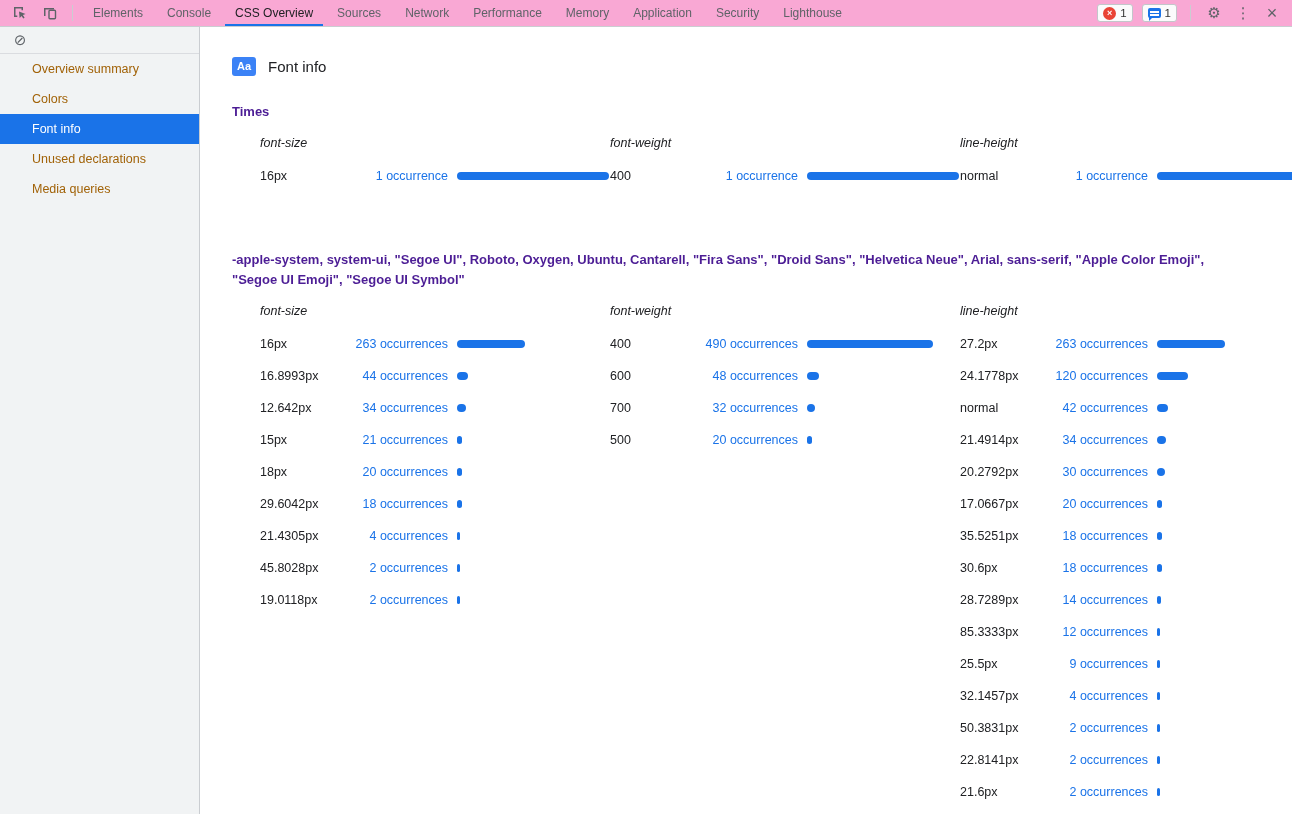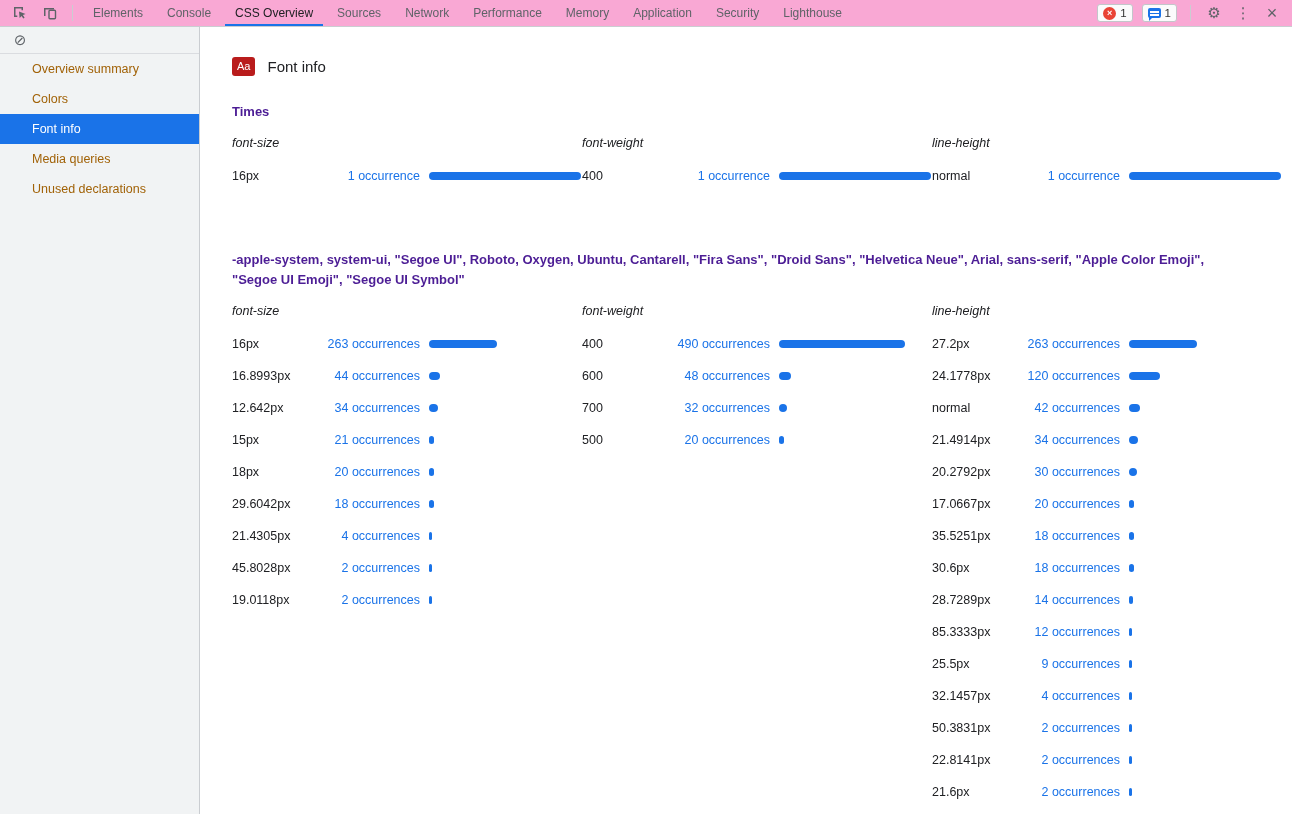--- a/index.html
+++ b/index.html
@@ -55,28 +55,28 @@
   .sidebar { width:200px; flex:none; background:#f1f3f4; border-right:1px solid #cacdd1; }
   .sidebar-top { height:27px; border-bottom:1px solid #dadce0; display:flex; align-items:center; padding-left:10px; }
   .clear-btn { color:#5f6368; font-size:15px; width:20px; height:20px; display:flex; align-items:center; justify-content:center; }
   .side-item { display:block; width:100%; text-align:left; height:30px; line-height:30px; padding-left:32px; font-size:12.5px; color:#a16207; }
   .side-item.active { background:#1a73e8; color:#fff; }
 
   
   .content { flex:1; background:#fff; padding:30px 28px 40px 32px; overflow:hidden; }
   .page-title-row { display:flex; align-items:center; gap:12px; margin-bottom:26px; }
   .aa-badge {
-    background:#b91c1c; color:#fff; font-weight:normal; font-size:11px;
+    background:#3b82f6; color:#fff; font-weight:bold; font-size:11px;
     padding:3px 5px; border-radius:3px; line-height:13px;
   }
   .pt { font-size:15px; color:#202124; }
 
   .section { margin-bottom:58px; }
   .family { font-weight:bold; font-size:13px; line-height:20px; margin:0 0 14px 0; max-width:1005px; color:#4c1d95; }
-  .cols { display:flex; }
+  .cols { display:flex;margin-left:28px; }
   .col { width:350px; flex:none; }
   .col-header { font-style:italic; font-size:12.5px; color:#202124; margin-bottom:8px; height:16px; }
   .row { display:flex; align-items:center; height:32px; }
   .val { width:92px; flex:none; font-size:12.5px; color:#202124; }
   .occ { width:96px; flex:none; text-align:right; color:#1a73e8; font-size:12.5px; text-decoration:none; cursor:pointer; white-space:nowrap; }
   .barwrap { margin-left:9px; width:152px; height:8px; display:flex; align-items:center; }
   .bar { height:8px; border-radius:4px; background:#1a73e8; min-width:3px; }
 
   
   .tb-btn svg { display:block; }
@@ -135,22 +135,22 @@
   <div class="panel-body">
 
     <aside class="sidebar">
       <div class="sidebar-top">
         <button class="clear-btn">⊘</button>
       </div>
       <nav id="side-items">
           <button class="side-item">Overview summary</button>
           <button class="side-item">Colors</button>
           <button class="side-item active">Font info</button>
+          <button class="side-item">Unused declarations</button>
           <button class="side-item">Media queries</button>
-          <button class="side-item">Unused declarations</button>
         </nav>
     </aside>
 
     <main class="content">
       <div class="page-title-row">
         <span class="aa-badge">Aa</span>
         <span class="pt">Font info</span>
       </div>
       <div id="sections">
           <section class="section">

